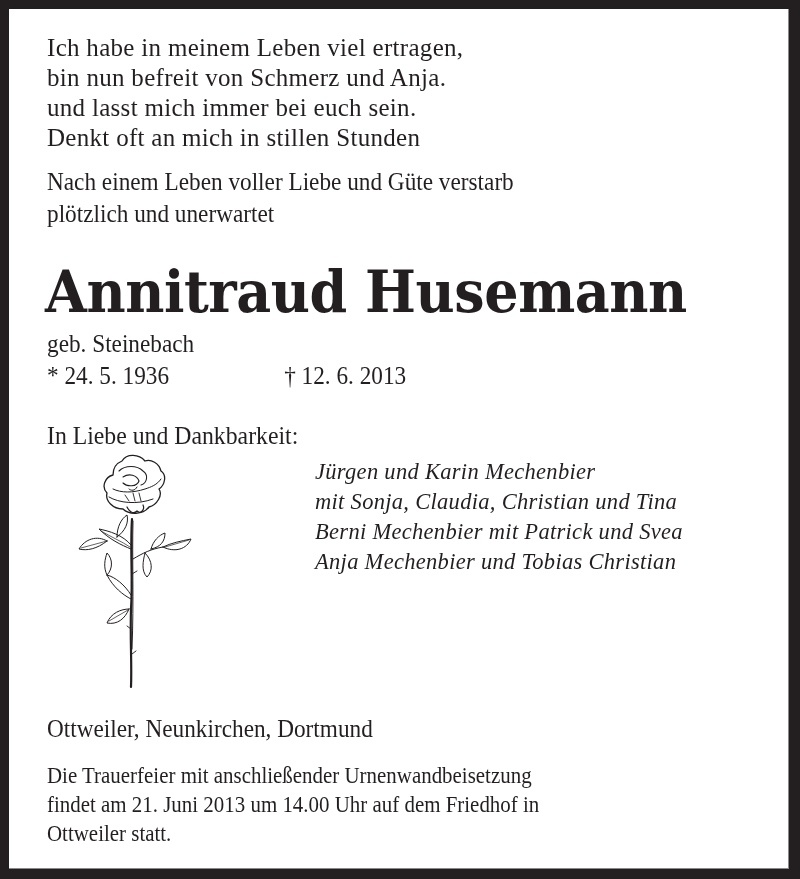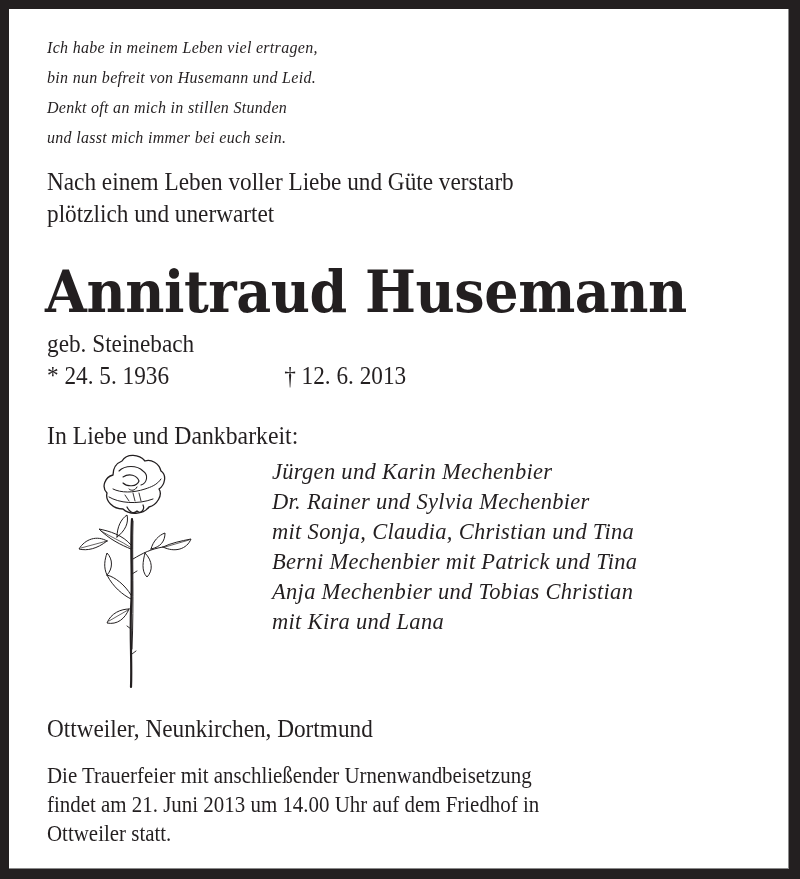--- a/index.html
+++ b/index.html
@@ -24,22 +24,21 @@
       border-bottom: 1px solid #8a8a8a;
       box-sizing: border-box;
       color: #231f20;
       font-family: "DejaVu Serif", "Liberation Serif", serif;
     }
     .poem {
       position: absolute;
       left: 38px;
       top: 24px;
       font-family: "Liberation Serif", "DejaVu Serif", serif;
-      font-style: italic;
-      font-size: 16px;
+      font-size: 25px;
       line-height: 30px;
       letter-spacing: 0.3px;
     }
     .poem div { white-space: nowrap; }
     .intro {
       position: absolute;
       left: 38px;
       top: 157px;
       font-family: "Liberation Serif", "DejaVu Serif", serif;
       font-size: 25px;
@@ -105,21 +104,21 @@
     .mourners {
       position: absolute;
       left: 263px;
       top: 448px;
       font-family: "Liberation Serif", "DejaVu Serif", serif;
       font-style: italic;
       font-size: 22.5px;
       line-height: 30px;
       letter-spacing: 0.3px;
     }
-    .mourners div { white-space: nowrap; }
+    .mourners div { white-space: nowrap; margin-left: 43px; }
     .places {
       position: absolute;
       left: 38px;
       top: 705px;
       font-family: "Liberation Serif", "DejaVu Serif", serif;
       font-size: 25px;
       line-height: 30px;
       transform: scaleX(0.93);
       transform-origin: left top;
       white-space: nowrap;
@@ -136,23 +135,23 @@
     }
     .service div { white-space: nowrap; }
   </style>
 </head>
 <body>
 
 <div class="frame">
 
   <div class="poem">
     <div>Ich habe in meinem Leben viel ertragen,</div>
-    <div>bin nun befreit von Husemann und Leid.</div>
+    <div>bin nun befreit von Schmerz und Anja.</div>
+    <div>und lasst mich immer bei euch sein.</div>
     <div>Denkt oft an mich in stillen Stunden</div>
-    <div>und lasst mich immer bei euch sein.</div>
   </div>
 
   <div class="intro">
     <div>Nach einem Leben voller Liebe und Güte verstarb</div>
     <div>plötzlich und unerwartet</div>
   </div>
 
   <div class="name">Annitraud Husemann</div>
 
   <div class="maiden">geb. Steinebach</div>
@@ -195,25 +194,23 @@
       <path d="M40 126 C36 118, 38 110, 40 104 C46 110, 46 120, 40 126 Z" stroke-width="1"></path>
       <path d="M62 160 C54 160, 44 164, 40 174 C50 176, 58 170, 62 160 Z" stroke-width="1"></path>
       <path d="M42 172 L61 161" stroke-width="0.7"></path>
 
       <path d="M65 125 L70 122 M64 180 L60 177 M65 205 L69 202" stroke-width="0.9"></path>
     </svg>
   </div>
 
   <div class="mourners">
     <div>Jürgen und Karin Mechenbier</div>
-    <div>Dr. Rainer und Sylvia Mechenbier</div>
     <div>mit Sonja, Claudia, Christian und Tina</div>
-    <div>Berni Mechenbier mit Patrick und Tina</div>
+    <div>Berni Mechenbier mit Patrick und Svea</div>
     <div>Anja Mechenbier und Tobias Christian</div>
-    <div>mit Kira und Lana</div>
   </div>
 
   <div class="places">Ottweiler, Neunkirchen, Dortmund</div>
 
   <div class="service">
     <div>Die Trauerfeier mit anschließender Urnenwandbeisetzung</div>
     <div>findet am 21. Juni 2013 um 14.00 Uhr auf dem Friedhof in</div>
     <div>Ottweiler statt.</div>
   </div>
 

